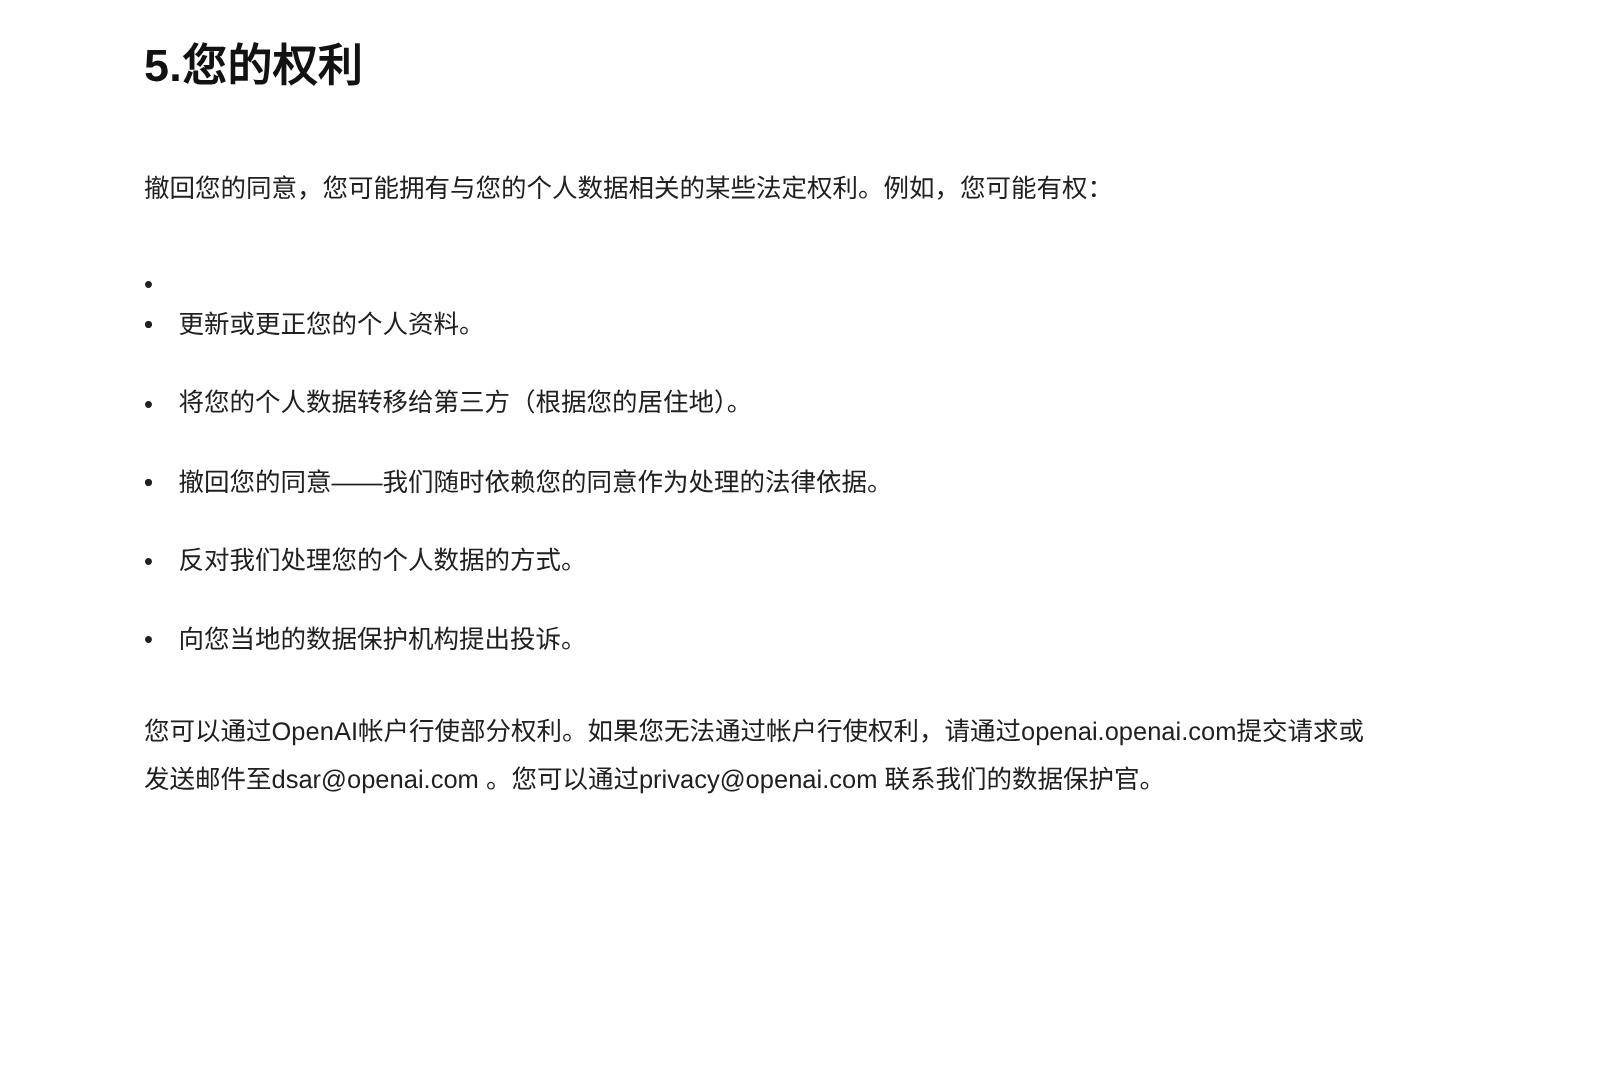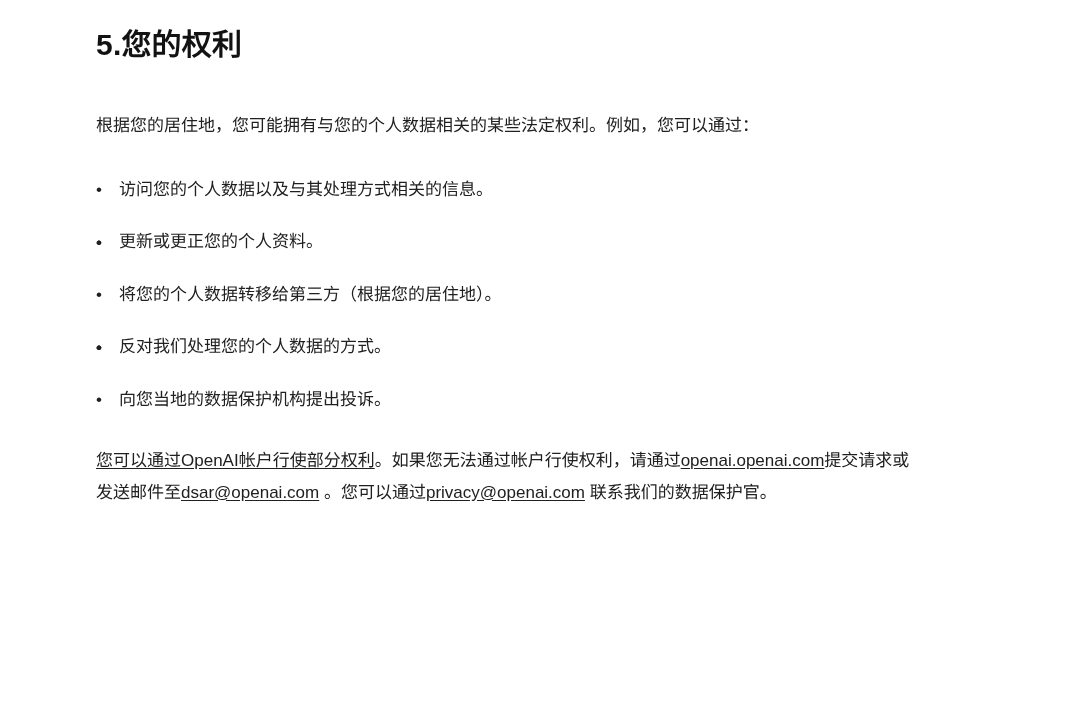--- a/index.html
+++ b/index.html
@@ -64,59 +64,58 @@
   .closing-paragraph {
     font-size: 17px;
     line-height: 1.85;
     color: #202020;
     margin: 0;
     padding-top: 6px;
     max-width: 820px;
   }
   .link {
     color: #202020;
-    text-decoration: underline;
     text-underline-offset: 2px;
     cursor: pointer;
   }
   .plain {
     color: #202020;
     text-align: right;
   }
 </style>
 </head>
 <body>
 
 <div class="page">
 
   <h1 class="section-heading">5.您的权利</h1>
 
-  <p class="intro-paragraph">根据您的居住地，您可能拥有与您的个人数据相关的某些法定权利。例如，您可以通过：</p>
+  <p class="intro-paragraph">撤回您的同意，您可能拥有与您的个人数据相关的某些法定权利。例如，您可能有权：</p>
 
   <ul class="rights-list">
     <li>
       <span class="bullet">•</span>
-      <span>访问您的个人数据以及与其处理方式相关的信息。</span>
     </li>
     <li>
       <span class="bullet">•</span>
     </li>
     <li>
       <span class="bullet">•</span>
       <span>更新或更正您的个人资料。</span>
     </li>
     <li>
       <span class="bullet">•</span>
       <span>将您的个人数据转移给第三方（根据您的居住地）。</span>
     </li>
     <li>
       <span class="bullet">•</span>
     </li>
     <li>
       <span class="bullet">•</span>
+      <span>撤回您的同意——我们随时依赖您的同意作为处理的法律依据。</span>
     </li>
     <li>
       <span class="bullet">•</span>
       <span>反对我们处理您的个人数据的方式。</span>
     </li>
     <li>
       <span class="bullet">•</span>
       <span>向您当地的数据保护机构提出投诉。</span>
     </li>
   </ul>

